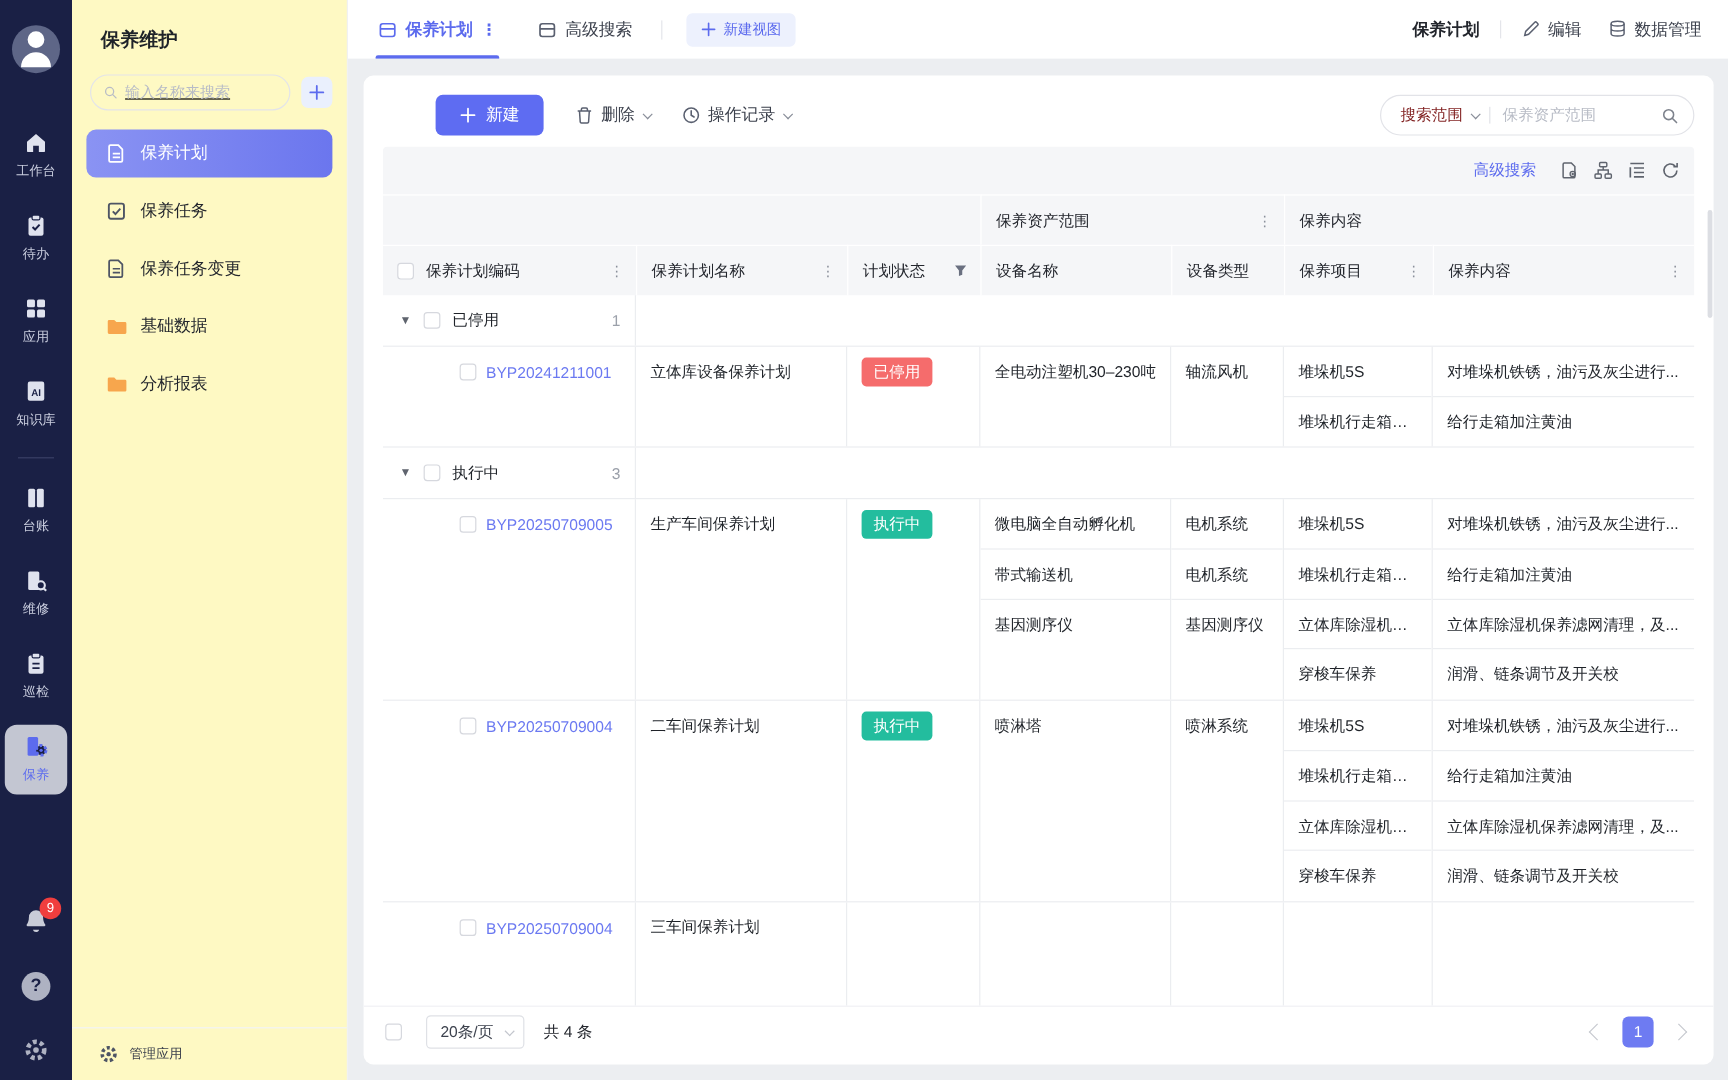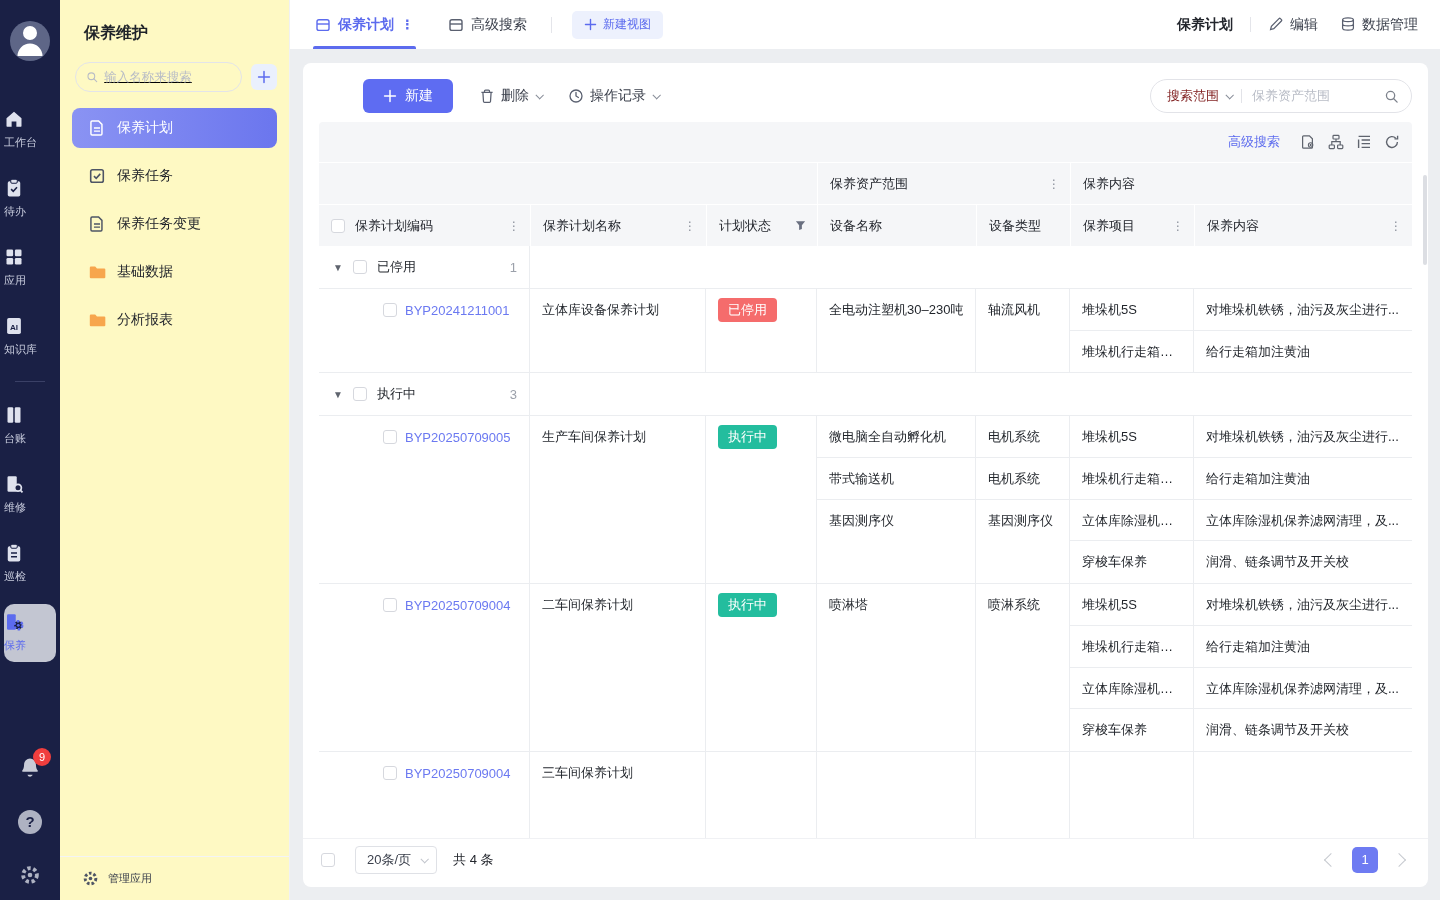--- a/index.html
+++ b/index.html
@@ -7,21 +7,21 @@
     font-family:"Liberation Sans","DejaVu Sans",sans-serif; background:#eceef1; color:#1f2329; }
   .app { position:relative; width:1440px; height:900px; }
 
   
   .rail { position:absolute; left:0; top:0; width:60px; height:900px; background:#1a2045;
     display:flex; flex-direction:column; align-items:center; z-index:5; }
   .rail .avatar { width:40px; height:40px; border-radius:50%; background:#5e6687;
     margin-top:21px; display:flex; align-items:center; justify-content:center; }
   .rail-items { margin-top:40px; display:flex; flex-direction:column; align-items:center; width:100%; }
   .rail-item { width:52px; padding:8px 0 9px; margin-bottom:11px; border-radius:10px;
-    display:flex; flex-direction:column; cursor:pointer; color:#dfe2ee; }
+    display:flex; flex-direction:column; align-items:center; cursor:pointer; color:#dfe2ee; }
   .rail-item .ric { width:20px; height:20px; }
   .rail-item .rlabel { font-size:11px; margin-top:6px; color:#c9cdde; }
   .rail-item.active { background:#c3c6d2; color:#5c6bee; }
   .rail-item.active .rlabel { color:#5c6bee; }
   .rail-divider { width:30px; height:1px; background:#3a4066; margin:4px 0 15px; }
   .rail-bottom { margin-top:auto; display:flex; flex-direction:column; align-items:center; padding-bottom:14px; }
   .rail-bell { position:relative; width:22px; height:22px; color:#c9ccd8; margin-bottom:32px; cursor:pointer; }
   .nbadge { position:absolute; top:-8px; right:-10px; min-width:18px; height:18px; border-radius:9px;
     background:#f03e3e; color:#fff; font-size:11px; line-height:18px; text-align:center; padding:0 4px; }
   .rail-q { width:24px; height:24px; border-radius:50%; background:#aeb2c2; color:#1a2045;

